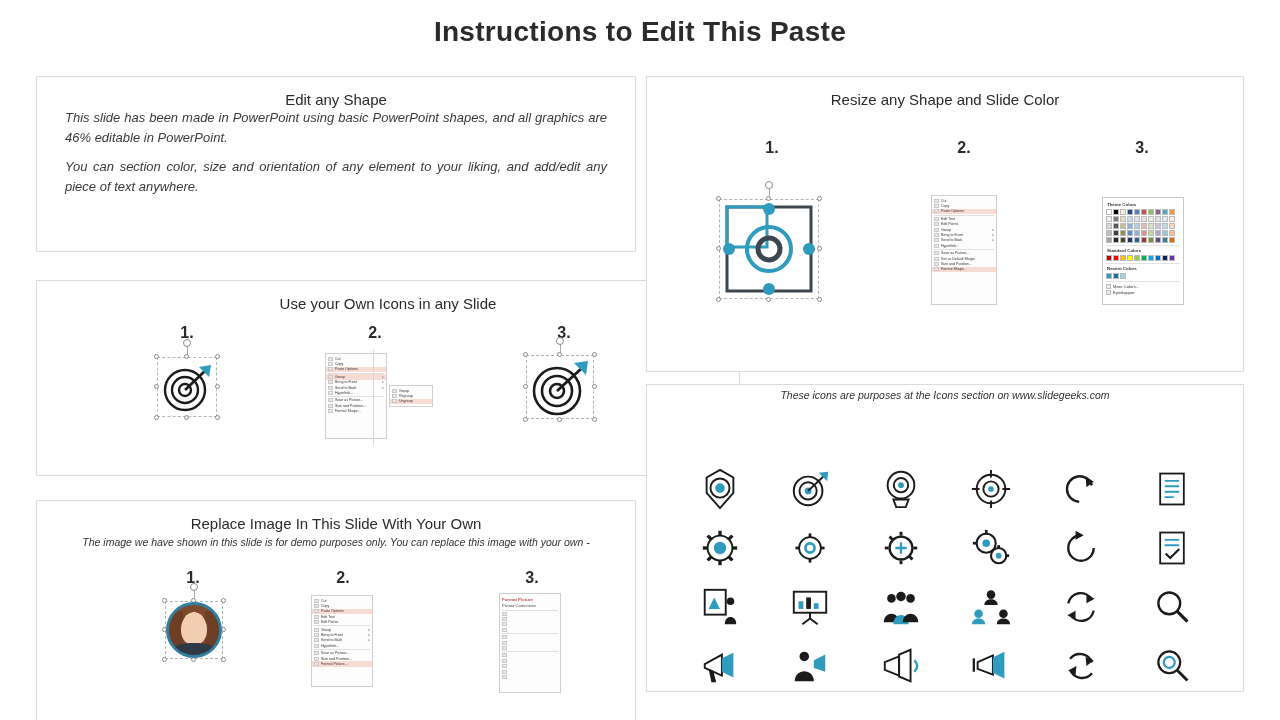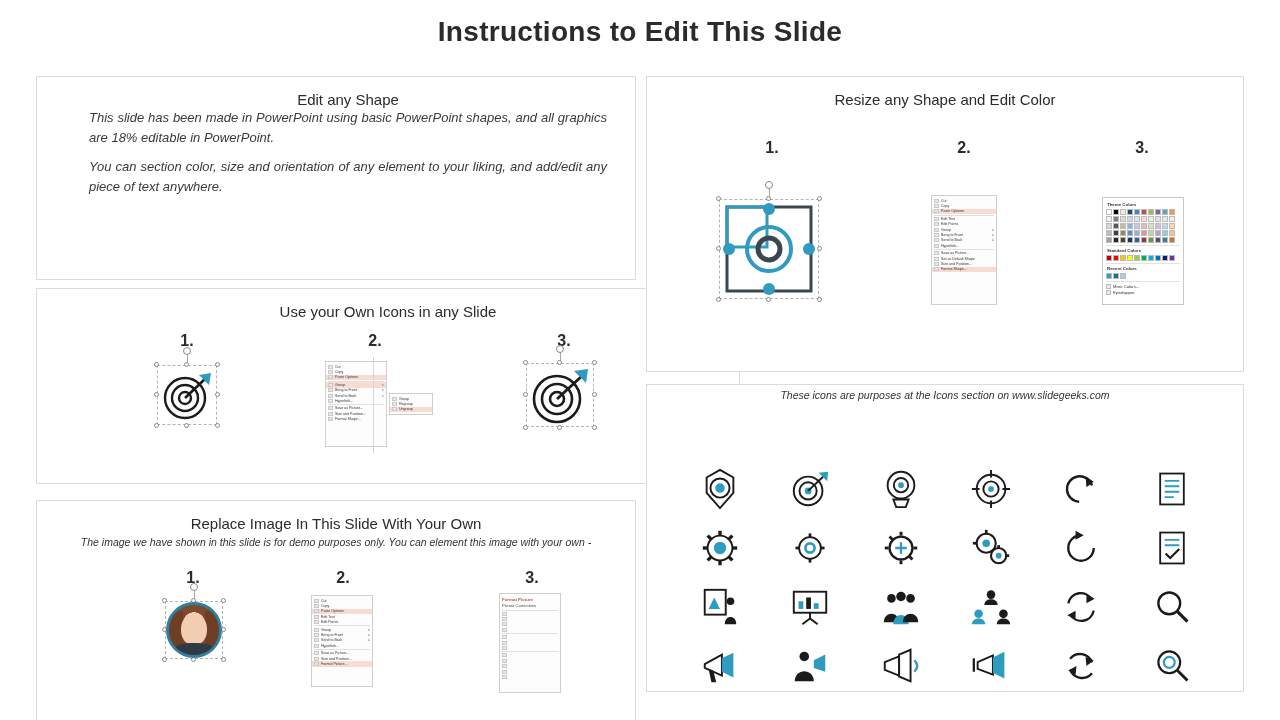--- a/index.html
+++ b/index.html
@@ -33,22 +33,22 @@
   }
   .panel-sub {
     text-align:center;
     font-size:10.5px;
     font-style:italic;
     color:#333;
     margin-top:4px;
   }
 
   
-  #p-edit-shape   { left:36px;  top:76px;  width:600px; height:204px;padding-left:24px; }
-  #p-own-icons    { left:36px;  top:288px; width:704px; height:196px; }
+  #p-edit-shape   { left:36px;  top:76px;  width:600px; height:176px; }
+  #p-own-icons    { left:36px;  top:280px; width:704px; height:196px; }
   #p-replace-img  { left:36px;  top:460px; width:600px; height:236px;margin-top:40px; }
   #p-resize-color { left:646px; top:76px;  width:598px; height:296px; }
   #p-select-icons { left:646px; top:384px; width:598px; height:308px; }
 
   .body-text {
     font-style:italic;
     font-size:13px;
     line-height:1.5;
     color:#3a3a3a;
     text-align:justify;
@@ -151,25 +151,25 @@
   .avatar-thumb .top {
     position:absolute; left:50%; transform:translateX(-50%);
     bottom:-4px; width:40px; height:16px; background:#2f3a46; border-radius:40% 40% 0 0;
   }
 </style>
 </head>
 <body>
 
 <div class="slide">
 
-  <div class="slide-title">Instructions to Edit This Slide</div>
+  <div class="slide-title">Instructions to Edit This Paste</div>
 
   <div class="panel" id="p-edit-shape">
     <div class="panel-title">Edit any Shape</div>
-    <div class="body-text">This slide has been made in PowerPoint using basic PowerPoint shapes, and all graphics are 18% editable in PowerPoint.</div>
+    <div class="body-text">This slide has been made in PowerPoint using basic PowerPoint shapes, and all graphics are 46% editable in PowerPoint.</div>
     <div class="body-text">You can section color, size and orientation of any element to your liking, and add/edit any piece of text anywhere.</div>
   </div>
 
   <div class="panel" id="p-own-icons">
     <div class="panel-title">Use your Own Icons in any Slide</div>
 
     <div class="step-num" style="position:absolute; left:110px; top:43px; width:80px;">1.</div>
     <div class="step-num" style="position:absolute; left:298px; top:43px; width:80px;">2.</div>
     <div class="step-num" style="position:absolute; left:487px; top:43px; width:80px;">3.</div>
 
@@ -275,21 +275,21 @@
         <circle cx="31" cy="36" r="15" fill="none" stroke="#1b1b1b" stroke-width="2.6"></circle>
         <circle cx="31" cy="36" r="7" fill="none" stroke="#1b1b1b" stroke-width="2.6"></circle>
         <path d="M31 36 L57 12" stroke="#1b1b1b" stroke-width="2.8"></path>
         <path d="M48 8 L62 6 L60 20 Z" fill="#2e9bbf"></path>
       </svg>
     </div>
   </div>
 
   <div class="panel" id="p-replace-img">
     <div class="panel-title">Replace Image In This Slide With Your Own</div>
-    <div class="panel-sub">The image we have shown in this slide is for demo purposes only. You can element this image with your own -</div>
+    <div class="panel-sub">The image we have shown in this slide is for demo purposes only. You can replace this image with your own -</div>
 
     <div class="step-num" style="position:absolute; left:116px; top:68px; width:80px;">1.</div>
     <div class="step-num" style="position:absolute; left:266px; top:68px; width:80px;">2.</div>
     <div class="step-num" style="position:absolute; left:455px; top:68px; width:80px;">3.</div>
 
     <div class="selbox" style="position:absolute; left:128px; top:100px; width:58px; height:58px;">
       <div class="dashed" style="position:absolute; inset:0;"></div>
       <div class="rotline"></div>
       <div class="rot"></div>
       <div class="hdl tl"></div>
@@ -403,21 +403,21 @@
       <div class="menu-row">
           <span class="mi"></span>
         </div>
       <div class="menu-row">
           <span class="mi"></span>
         </div>
     </div>
   </div>
 
   <div class="panel" id="p-resize-color">
-    <div class="panel-title">Resize any Shape and Edit Color</div>
+    <div class="panel-title">Resize any Shape and Slide Color</div>
 
     <div class="step-num" style="position:absolute; left:85px; top:62px; width:80px;">1.</div>
     <div class="step-num" style="position:absolute; left:277px; top:62px; width:80px;">2.</div>
     <div class="step-num" style="position:absolute; left:455px; top:62px; width:80px;">3.</div>
 
     <div class="selbox" style="position:absolute; left:72px; top:122px; width:100px; height:100px;">
       <div class="dashed" style="position:absolute; inset:0;"></div>
       <div class="rotline"></div>
       <div class="rot"></div>
       <div class="hdl tl"></div>

